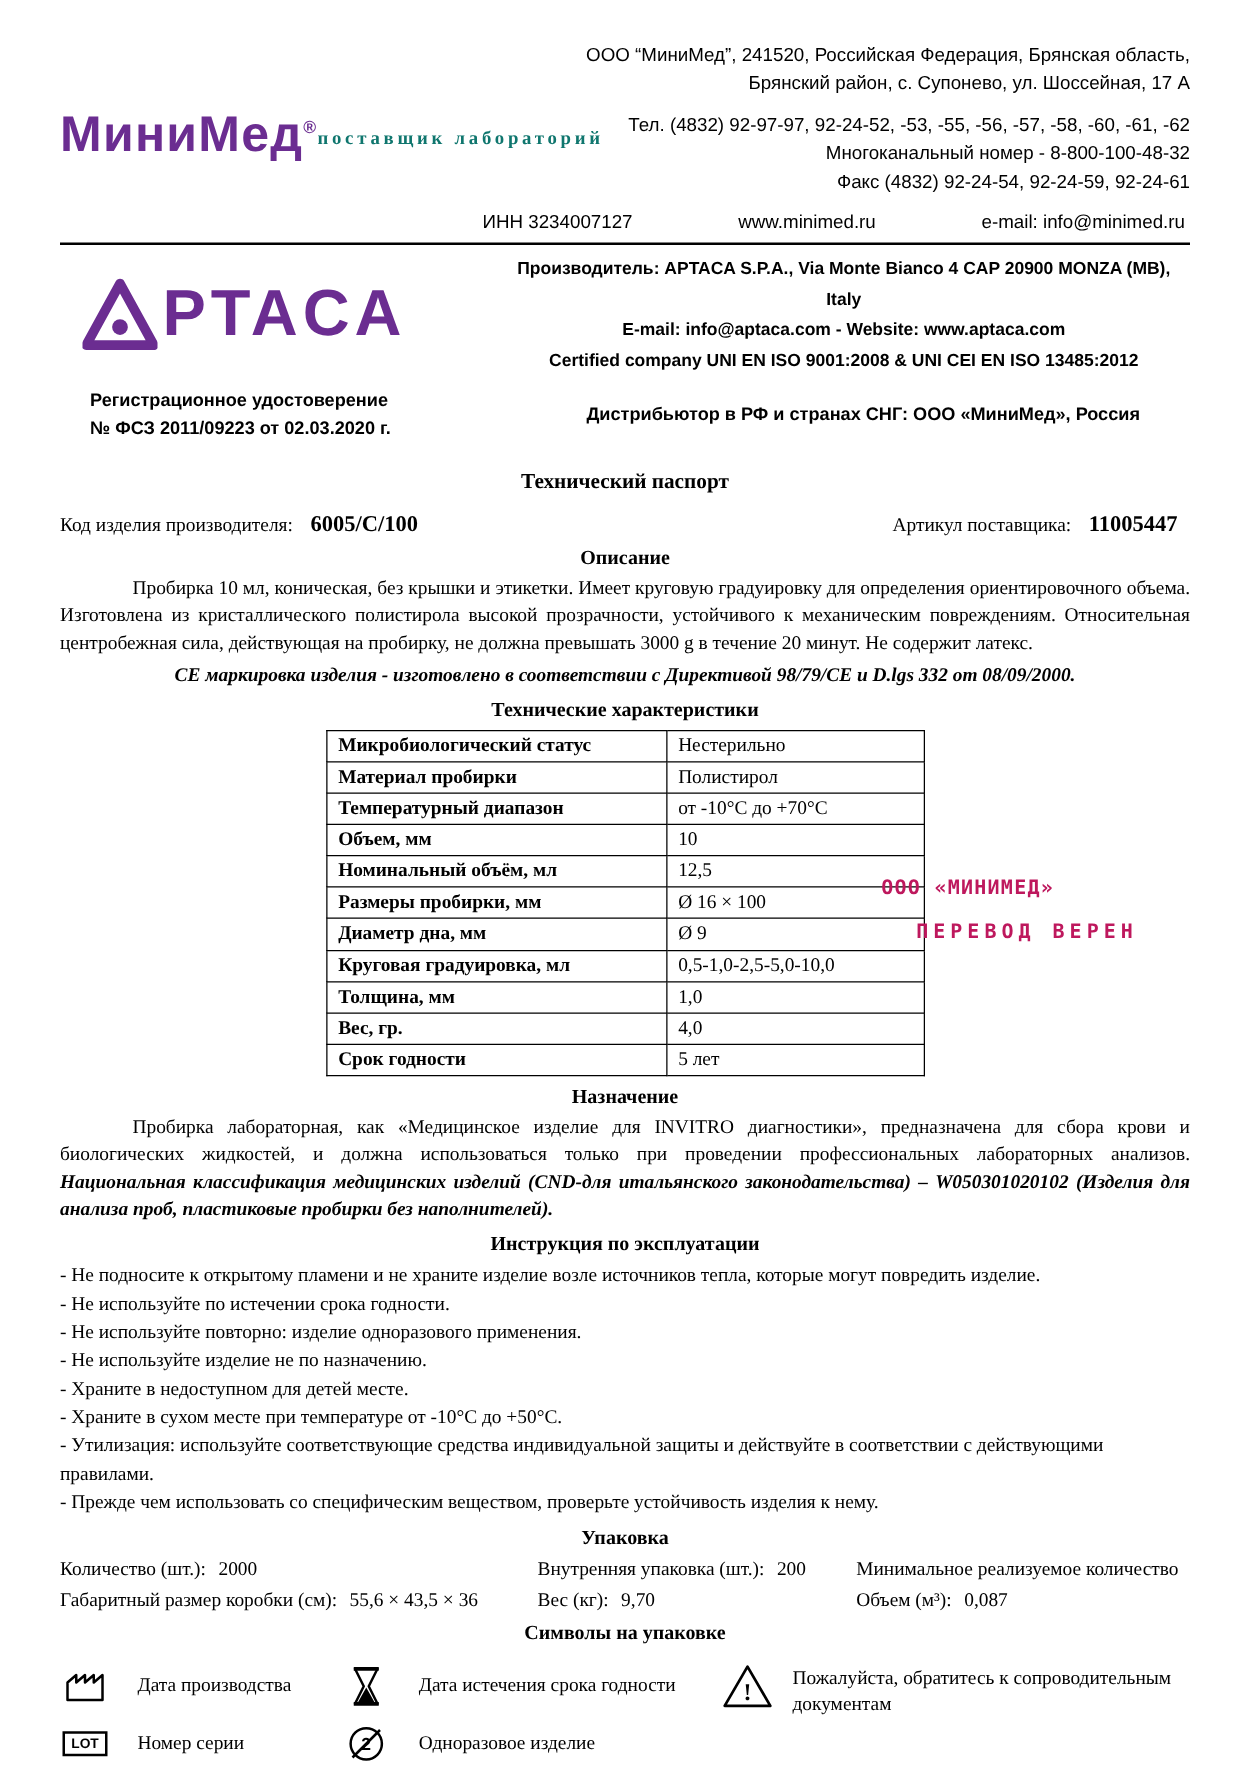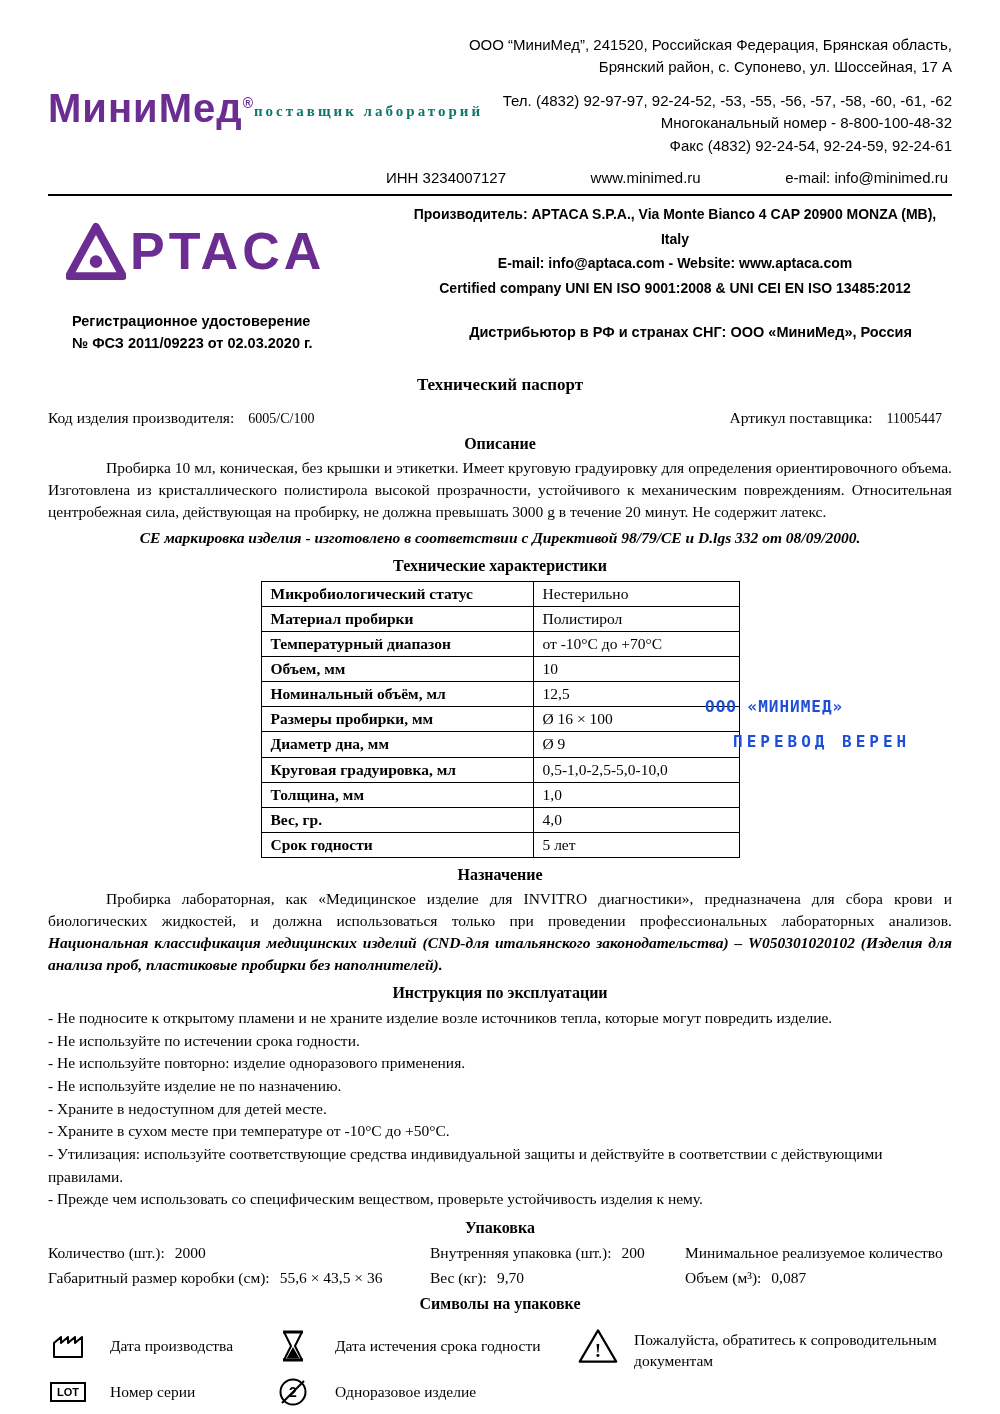--- a/index.html
+++ b/index.html
@@ -28,33 +28,33 @@
   .aptaca-logo { width:350px; flex-shrink:0; display:flex; align-items:center; padding-left:18px; }
   .aptaca-text { font-family:"Liberation Sans",sans-serif; font-weight:bold; font-size:52px; color:#6b2d91; letter-spacing:4px; line-height:1; margin-left:4px; }
   .aptaca-right { flex:1; text-align:center; font-family:"Liberation Sans",sans-serif; font-weight:bold; font-size:14px; line-height:1.75; }
   .reg-row { display:flex; justify-content:space-between; align-items:center; margin-top:10px; font-family:"Liberation Sans",sans-serif; font-weight:bold; font-size:14.5px;gap:44px; }
   .reg-left { padding-left:24px; line-height:1.55; }
   .distributor { padding-right:40px; }
   
   .doc-title { text-align:center; font-weight:bold; font-size:17px; margin-top:20px; }
   .doc-subtitle { text-align:center; font-weight:bold; font-size:17px; margin-top:12px; }
   .codes-row { display:flex; justify-content:space-between; margin-top:14px; align-items:baseline; }
-  .code-value { font-weight:normal; font-size:14px; margin-left:14px; }
+  .code-value { font-weight:bold; font-size:18px; margin-left:14px; }
   .code-right { padding-right:10px; }
   .section-heading { text-align:center; font-weight:bold; font-size:16px; margin-top:8px; }
   .para { text-align:justify; text-indent:58px; line-height:1.42; margin-top:4px; }
   .ce-note { text-align:center; font-weight:bold; font-style:italic; margin-top:4px; line-height:1.4; }
   .bold-italic { font-weight:bold; font-style:italic; }
   
   .table-wrap { position:relative; margin-top:6px; }
   table.specs { border-collapse:collapse; margin:0 auto; }
   table.specs td { border:1px solid #000; padding:2px 9px; font-size:15.5px; line-height:1.3; }
   td.spec-label { width:272px; font-weight:bold; }
   td.spec-value { width:206px; }
-  .stamp { position:absolute; left:calc(50% + 205px); top:116px; color:#1d4ed8; font-family:"DejaVu Sans Mono",monospace; font-weight:bold; }
+  .stamp { position:absolute; left:calc(50% + 205px); top:116px; color:#be185d; font-family:"DejaVu Sans Mono",monospace; font-weight:bold; }
   .stamp-line1 { font-size:16px; letter-spacing:1px; }
   .stamp-line2 { font-size:16px; letter-spacing:4px; margin-top:16px;margin-left:28px; }
   
   .instr-item { line-height:1.46; }
   
   .pack-row { display:flex; margin-top:7px; }
   .pack-col1 { width:382px; }
   .pack-col2 { width:255px; }
   .pack-col3 { flex:1; }
   .pack-value { margin-left:10px; }

